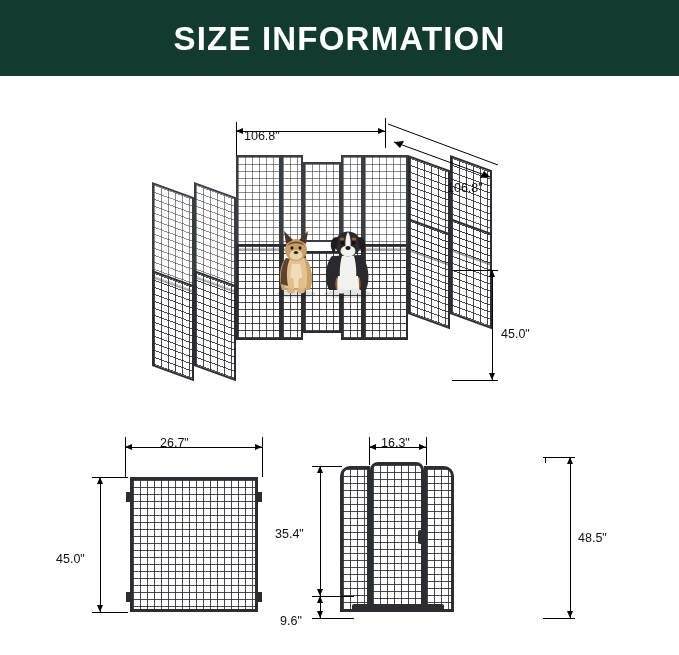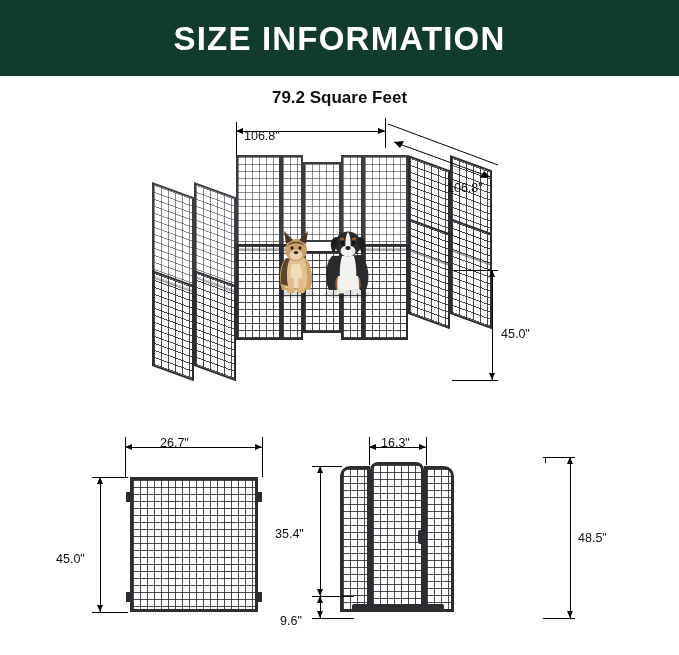--- a/index.html
+++ b/index.html
@@ -129,21 +129,20 @@
 </style>
 </head>
 <body>
 
 <div class="page">
 
   <div class="header-band">
     <div class="header-title">SIZE INFORMATION</div>
   </div>
 
-  <div class="subtitle">79.2 Square Feet</div>
 
   <div class="playpen">
 
     <div class="floor"></div>
 
     <div class="panel light" style="left:12px; top:42px; width:42px; height:96px; transform: skewY(20deg); transform-origin: left top;"></div>
     <div class="panel light" style="left:54px; top:42px; width:42px; height:96px; transform: skewY(20deg); transform-origin: left top;"></div>
 
     <div class="panel light" style="left:96px; top:15px; width:45px; height:96px;"></div>
     <div class="panel light" style="left:141px; top:15px; width:22px; height:96px;"></div>

